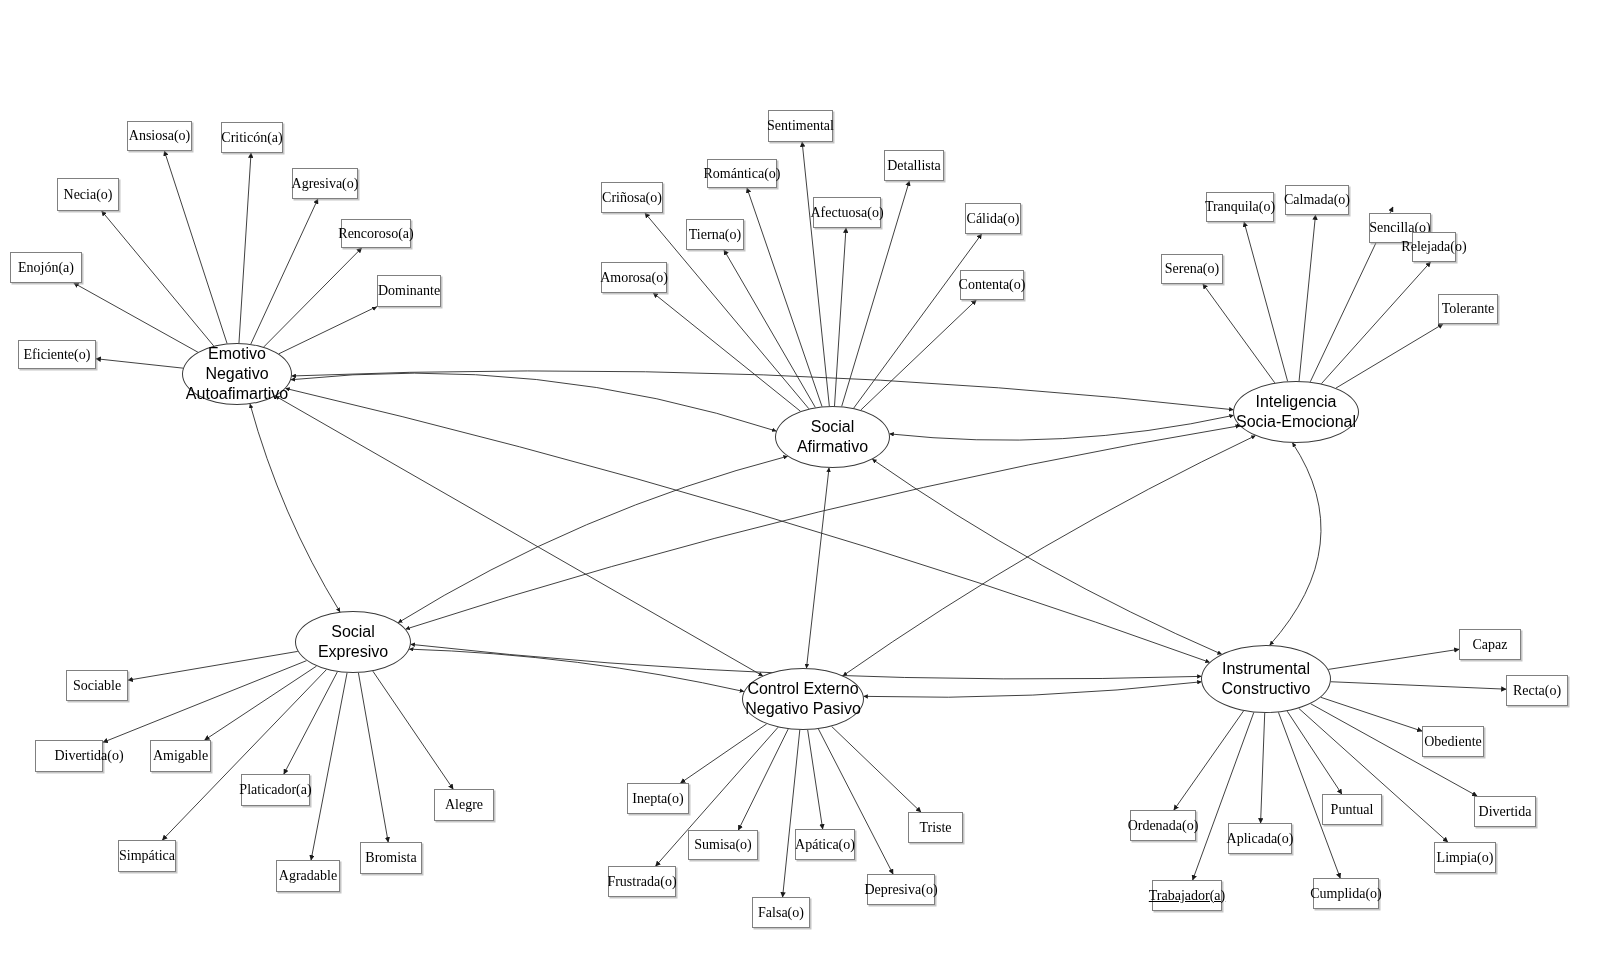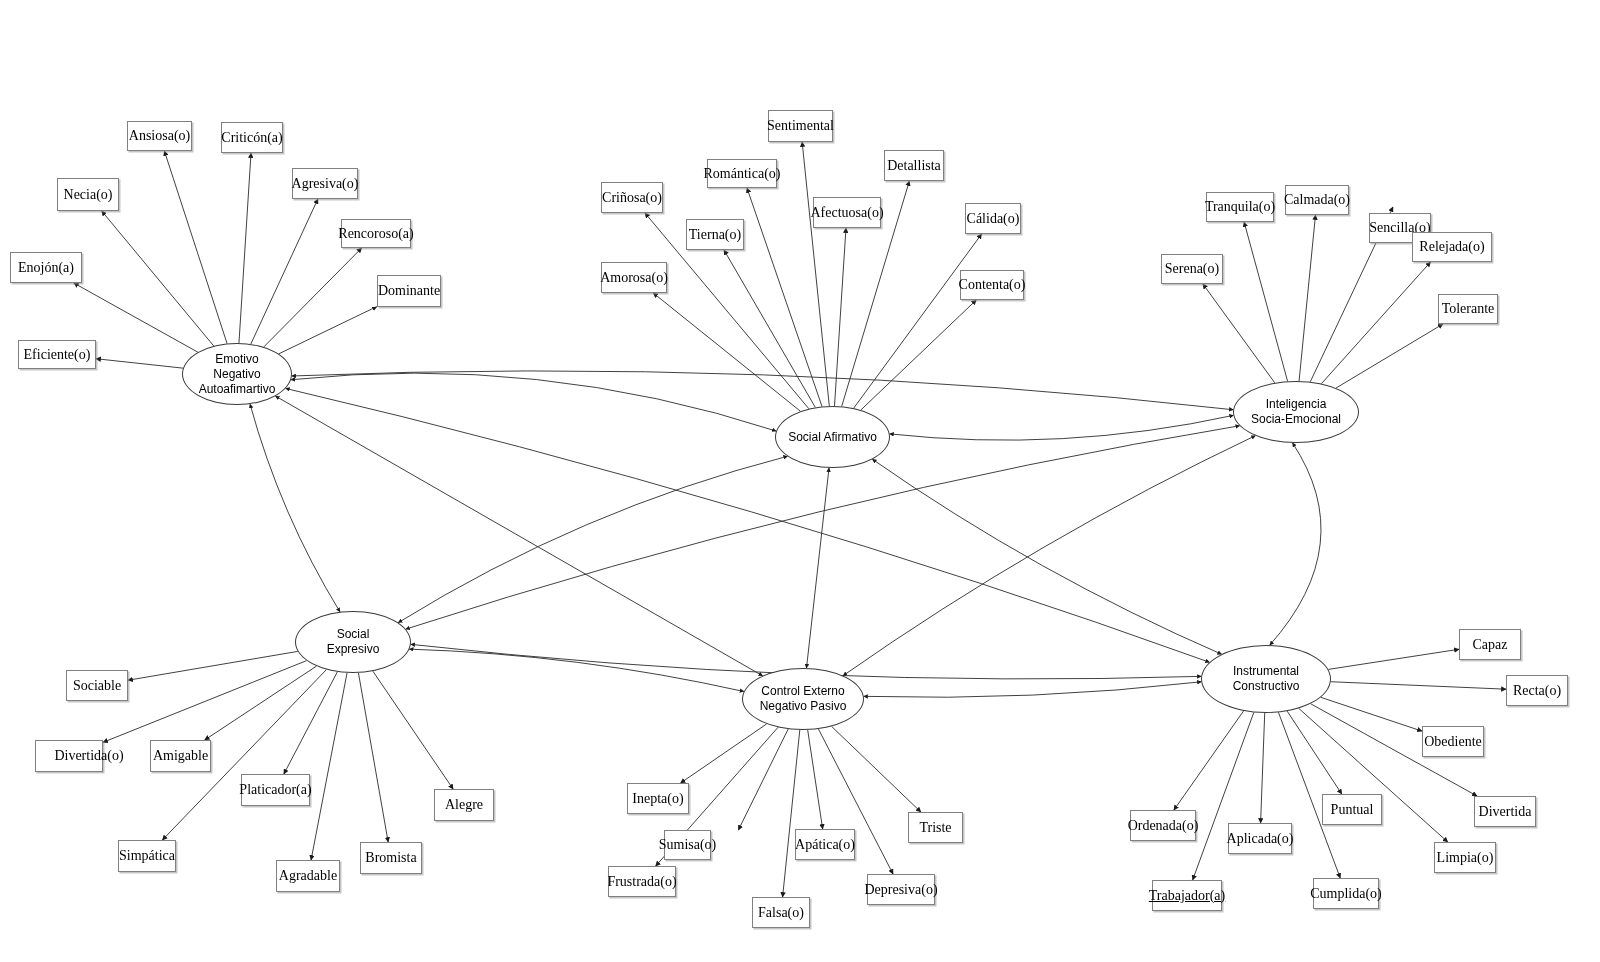--- a/index.html
+++ b/index.html
@@ -50,21 +50,21 @@
     white-space: nowrap;
   }
   .node-ellipse {
     position: absolute;
     box-sizing: border-box;
     border: 1px solid #3a3a3a;
     border-radius: 50%;
     background: #ffffff;
     color: #000000;
     font-family: "Liberation Sans", "DejaVu Sans", sans-serif;
-    font-size: 12px;
+    font-size: 16px;
     display: flex;
     align-items: center;
     justify-content: center;
     text-align: center;
     line-height: 1.25;
     white-space: pre-line;
   }
 </style>
 </head>
 <body>
@@ -207,21 +207,21 @@
       </div>
       <div class="node-box" style="left: 1206px; top: 192px; width: 68px; height: 30px;">
         <span>Tranquila(o)</span>
       </div>
       <div class="node-box" style="left: 1285px; top: 185px; width: 64px; height: 30px;">
         <span>Calmada(o)</span>
       </div>
       <div class="node-box" style="left: 1369px; top: 177px; width: 62px; height: 30px; margin-top: 36px;">
         <span>Sencilla(o)</span>
       </div>
-      <div class="node-box" style="left: 1412px; top: 232px; width: 80px; height: 30px;">
+      <div class="node-box" style="left: 1412px; top: 232px; width: 44px; height: 30px;">
         <span>Relejada(o)</span>
       </div>
       <div class="node-box" style="left: 1438px; top: 294px; width: 60px; height: 30px;">
         <span>Tolerante</span>
       </div>
       <div class="node-box" style="left: 66px; top: 670px; width: 62px; height: 31px;">
         <span>Sociable</span>
       </div>
       <div class="node-box" style="left: 35px; top: 740px; width: 68px; height: 32px; padding-left: 40px;">
         <span>Divertida(o)</span>
@@ -243,21 +243,21 @@
       </div>
       <div class="node-box" style="left: 434px; top: 789px; width: 60px; height: 32px;">
         <span>Alegre</span>
       </div>
       <div class="node-box" style="left: 627px; top: 783px; width: 62px; height: 31px;">
         <span>Inepta(o)</span>
       </div>
       <div class="node-box" style="left: 608px; top: 866px; width: 68px; height: 31px;">
         <span>Frustrada(o)</span>
       </div>
-      <div class="node-box" style="left: 664px; top: 830px; width: 47px; height: 30px;">
+      <div class="node-box" style="left: 688px; top: 830px; width: 70px; height: 30px;">
         <span>Sumisa(o)</span>
       </div>
       <div class="node-box" style="left: 752px; top: 897px; width: 58px; height: 31px;">
         <span>Falsa(o)</span>
       </div>
       <div class="node-box" style="left: 795px; top: 829px; width: 60px; height: 31px;">
         <span>Apática(o)</span>
       </div>
       <div class="node-box" style="left: 867px; top: 874px; width: 68px; height: 31px;">
         <span>Depresiva(o)</span>

